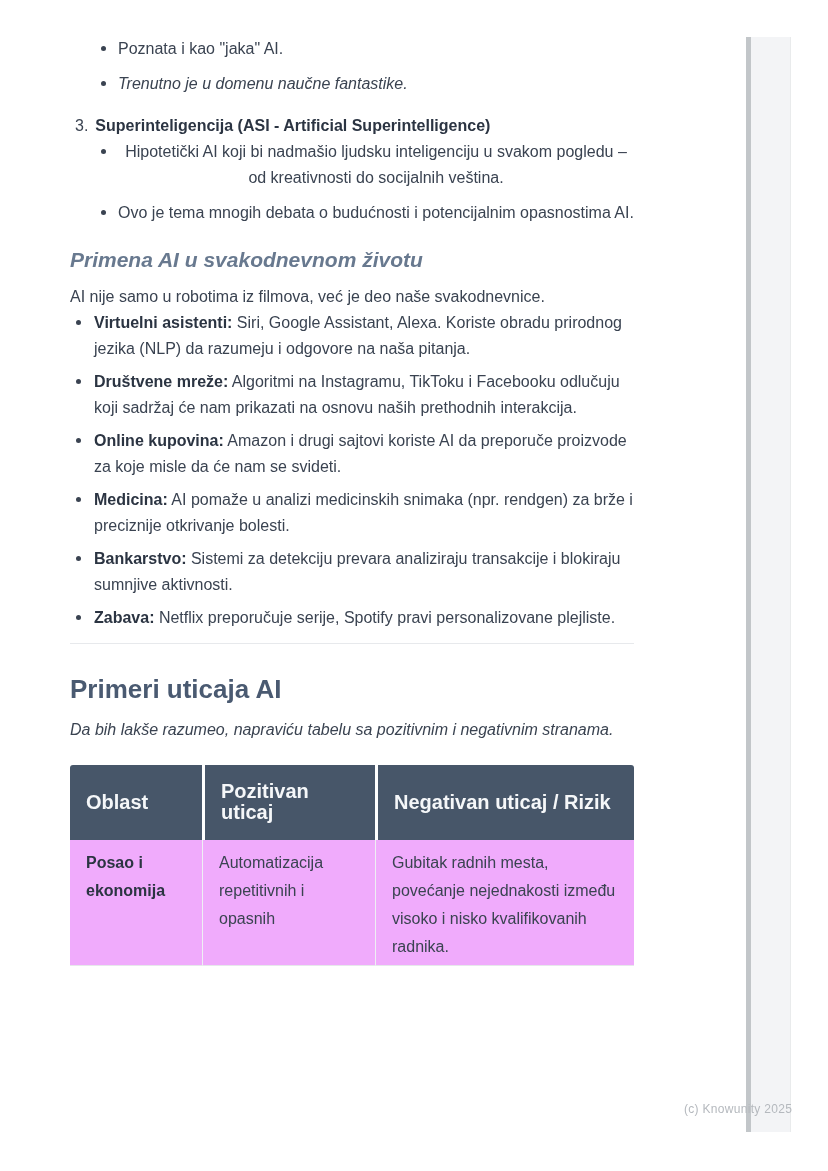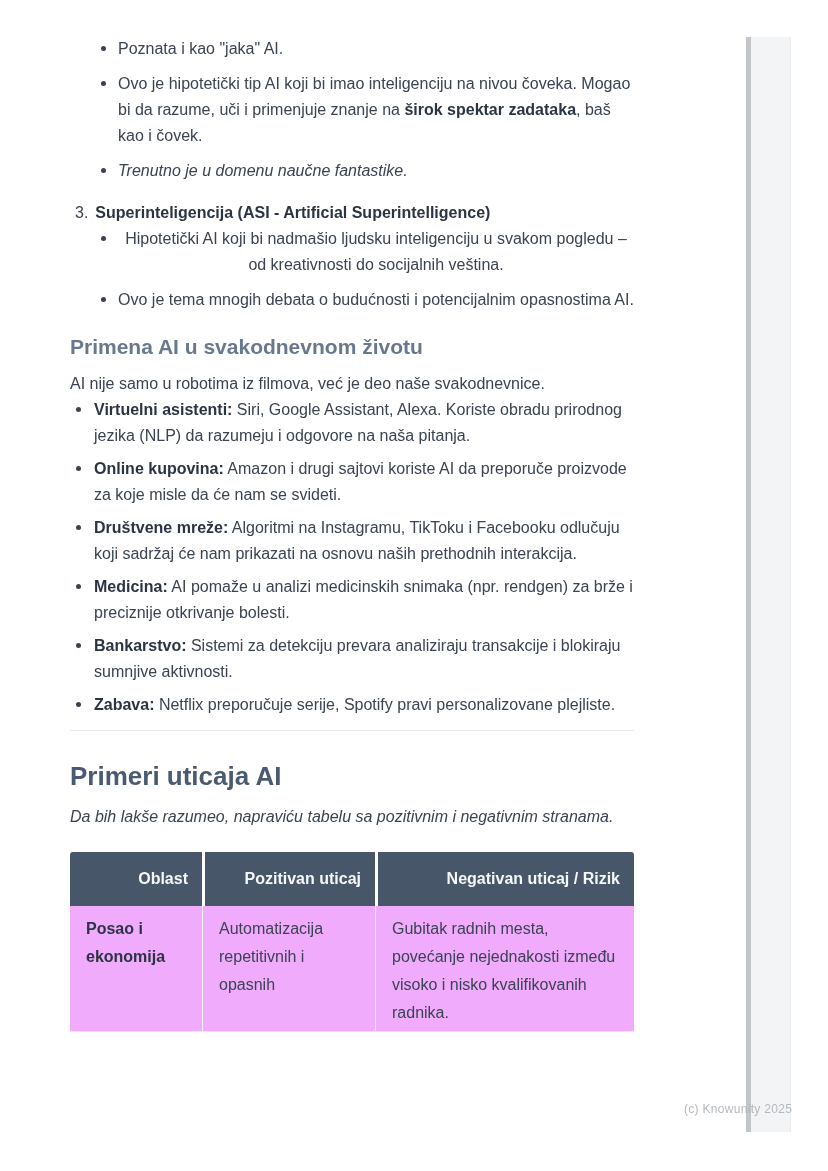--- a/index.html
+++ b/index.html
@@ -63,20 +63,21 @@
   .numbered .num{margin-right:7px;}
   .numbered .num-title{font-weight:bold;color:var(--strong);}
   .sub-list{margin-top:16px;text-align:center;}
   
   .h3{
     margin-top:20px;
     font-size:21px;
     font-weight:600;
     line-height:28px;
     color:var(--h3);
+    font-style:italic;
   }
   .h2{
     margin-top:30px;
     font-size:26px;
     font-weight:bold;
     line-height:30px;
     color:var(--h2);
   }
   p.para{margin:10px 0 0 0;line-height:26px;}
   p.para.below-h2{margin-top:13px;font-style:italic;}
@@ -90,22 +91,22 @@
   table.impact{
     margin-top:22px;
     width:564px;
     border-collapse:separate;
     border-spacing:0;
   }
   table.impact thead th{
     background:var(--thead-bg);
     color:var(--thead-text);
     font-weight:bold;
-    text-align:right;
-    font-size:16px;
+    text-align:left;
+    font-size:20px;
     line-height:21px;
     padding:16px 14px 17px 16px;
   }
   table.impact thead th + th{border-left:3px solid #ffffff;margin-top:22px;}
   table.impact thead th:first-child{border-top-left-radius:3px;}
   table.impact thead th:last-child{border-top-right-radius:3px;}
   table.impact tbody td{
     background:#f0abfc;
     vertical-align:top;
     line-height:28px;
@@ -136,23 +137,20 @@
 </head>
 <body>
 
 <div class="page">
   <div class="content">
 
     <ul class="blist indent2">
       <li>
         <span>Poznata i kao "jaka" AI.</span>
       </li>
-      <li>
-        <span>Ovo je hipotetički tip AI koji bi imao inteligenciju na nivou čoveka. Mogao bi da razume, uči i primenjuje znanje na </span><strong>širok spektar zadataka</strong><span>, baš kao i čovek.</span>
-      </li>
       <li class="italic">
         <span>Trenutno je u domenu naučne fantastike.</span>
       </li>
     </ul>
 
     <div class="numbered">
       <span class="num">3.</span>
       <span class="num-title">Superinteligencija (ASI - Artificial Superintelligence)</span>
     </div>
 
@@ -166,24 +164,24 @@
     </ul>
 
     <div class="h3">Primena AI u svakodnevnom životu</div>
     <p class="para">AI nije samo u robotima iz filmova, već je deo naše svakodnevnice.</p>
 
     <ul class="blist list-primena">
       <li>
         <strong>Virtuelni asistenti:</strong><span> Siri, Google Assistant, Alexa. Koriste obradu prirodnog jezika (NLP) da razumeju i odgovore na naša pitanja.</span>
       </li>
       <li>
+        <strong>Društvene mreže:</strong><span> Algoritmi na Instagramu, TikToku i Facebooku odlučuju koji sadržaj će nam prikazati na osnovu naših prethodnih interakcija.</span>
+      </li>
+      <li>
         <strong>Online kupovina:</strong><span> Amazon i drugi sajtovi koriste AI da preporuče proizvode za koje misle da će nam se svideti.</span>
-      </li>
-      <li>
-        <strong>Društvene mreže:</strong><span> Algoritmi na Instagramu, TikToku i Facebooku odlučuju koji sadržaj će nam prikazati na osnovu naših prethodnih interakcija.</span>
       </li>
       <li>
         <strong>Medicina:</strong><span> AI pomaže u analizi medicinskih snimaka (npr. rendgen) za brže i preciznije otkrivanje bolesti.</span>
       </li>
       <li>
         <strong>Bankarstvo:</strong><span> Sistemi za detekciju prevara analiziraju transakcije i blokiraju sumnjive aktivnosti.</span>
       </li>
       <li>
         <strong>Zabava:</strong><span> Netflix preporučuje serije, Spotify pravi personalizovane plejliste.</span>
       </li>

